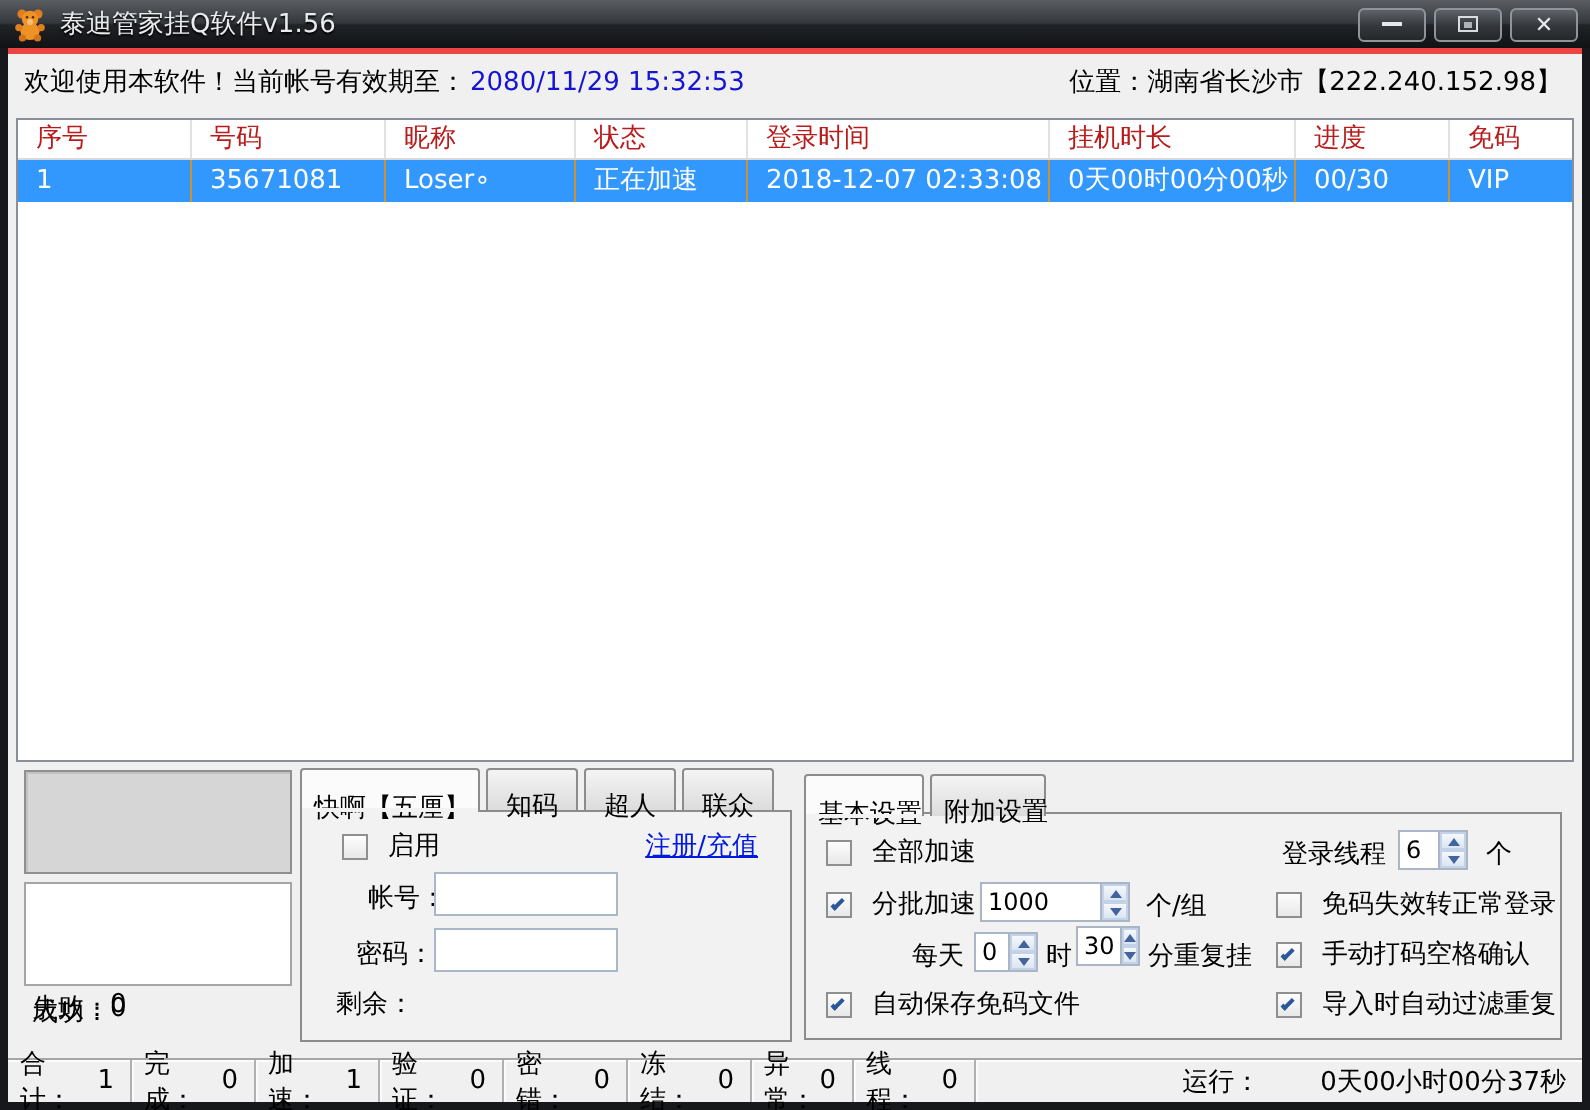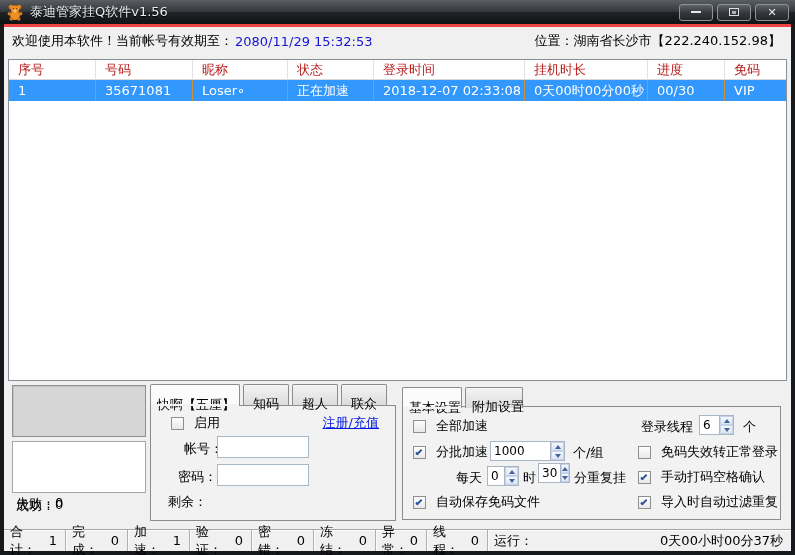--- a/index.html
+++ b/index.html
@@ -93,21 +93,21 @@
     border:1px solid #707070; border-radius:3px; font-size:14px; color:#000;
     background:linear-gradient(#f7f7f7,#e3e3e3 45%,#cfcfcf); cursor:pointer;
     font-family:"DejaVu Sans","Liberation Sans",sans-serif; }
 
   
   .statusbar { position:absolute; left:0; bottom:0; width:787px; height:22px;
     background:#f0f0f0; border-top:1px solid #a6a6a6; box-shadow:inset 0 1px 0 #fdfdfd;
     display:flex; align-items:center; font-size:13px; color:#000; }
   .seg { height:100%; display:flex; align-items:center; justify-content:space-between;
     padding:0 8px 0 6px; border-right:1px solid #b0b0b0; box-shadow:1px 0 0 #fbfbfb; }
-  .seg.last { border-right:none; box-shadow:none; justify-content:space-between; gap:12px; flex:1; }
+  .seg.last { border-right:none; box-shadow:none; justify-content:flex-end; gap:30px; flex:1; }
   .w62{width:62px;} .w51{width:51px;} .w61{width:61px;}
 </style>
 </head>
 <body>
 
 <div class="window">
 
   <div class="titlebar">
     <span class="app-icon">
       <svg viewBox="0 0 18 18" width="18" height="18">

